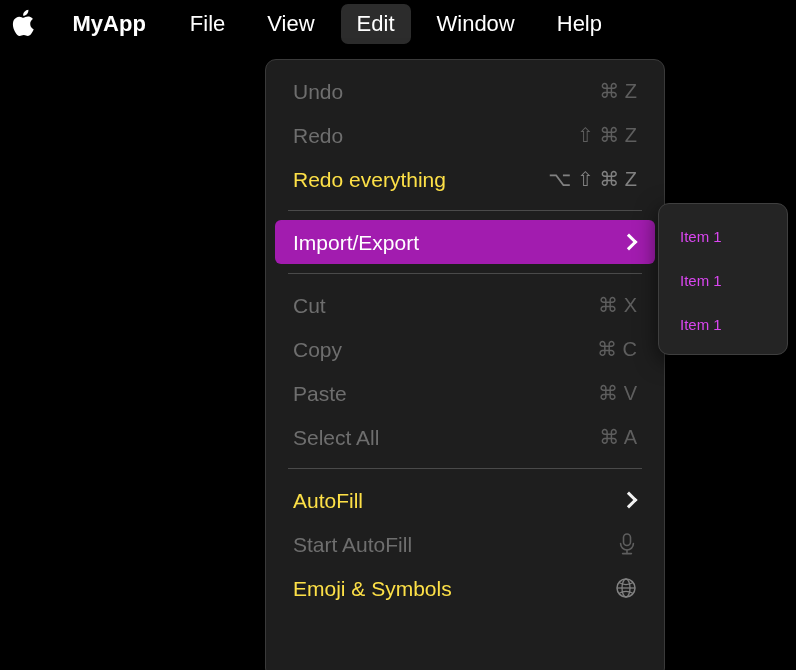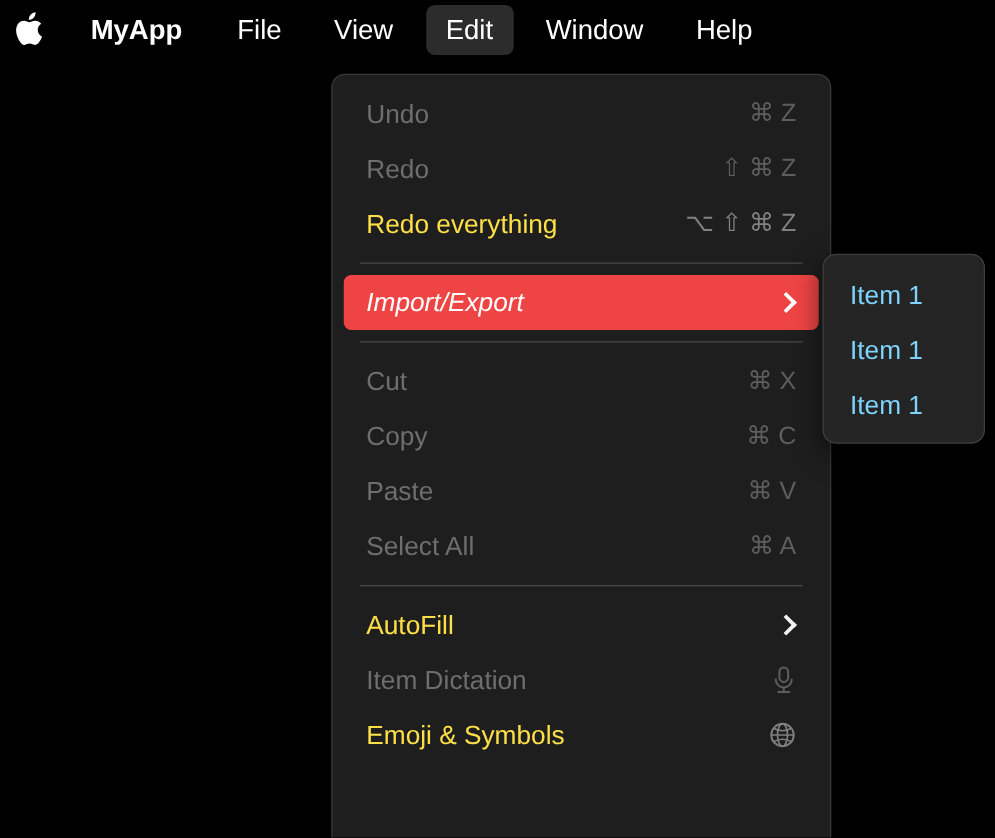--- a/index.html
+++ b/index.html
@@ -100,22 +100,21 @@
     display: flex;
     align-items: center;
     gap: 5px;
     font-size: 20px;
     color: #818181;
     line-height: 1;
   }
   .m-row.disabled .m-right { color: #5e5e5e; }
 
   .m-row.highlight {
-    background: #ef4444;
-    font-style: italic;
+    background: #a21caf;
   }
   .m-row.highlight .m-label { color: #ffffff; }
   .m-row.highlight .m-right { color: #ffffff; }
 
   .chev {
     display: inline-block;
     width: 12px;
     height: 12px;
     border-right: 3px solid currentColor;
     border-bottom: 3px solid currentColor;
@@ -146,22 +145,22 @@
   }
   .s-row {
     height: 44px;
     margin: 0 8px;
     padding: 0 13px;
     display: flex;
     align-items: center;
     border-radius: 6px;
   }
   .s-label {
-    font-size: 21px;
-    color: #7dd3fc;
+    font-size: 15px;
+    color: #d946ef;
     line-height: 1;
     white-space: nowrap;
   }
 </style>
 </head>
 <body>
 
 <div id="screen">
 
   <div id="menubar">
@@ -238,21 +237,21 @@
     <div class="m-sep"></div>
 
     <div class="m-row">
       <span class="m-label">AutoFill</span>
       <span class="m-right">
         <i class="chev" style="color:#f2f2f2"></i>
       </span>
     </div>
 
     <div class="m-row disabled">
-      <span class="m-label">Item Dictation</span>
+      <span class="m-label">Start AutoFill</span>
       <span class="m-right">
         <svg class="gl-icon" width="20" height="24" viewBox="0 0 20 24" aria-hidden="true">
           <rect x="6.5" y="2" width="7" height="11.5" rx="3.5" fill="none" stroke="#5e5e5e" stroke-width="1.6"></rect>
           <path d="M3.6 11.6a6.4 6.4 0 0 0 12.8 0" fill="none" stroke="#5e5e5e" stroke-width="1.6" stroke-linecap="round"></path>
           <line x1="10" y1="18" x2="10" y2="21.4" stroke="#5e5e5e" stroke-width="1.6" stroke-linecap="round"></line>
           <line x1="5.6" y1="21.6" x2="14.4" y2="21.6" stroke="#5e5e5e" stroke-width="1.6" stroke-linecap="round"></line>
         </svg>
       </span>
     </div>
 

